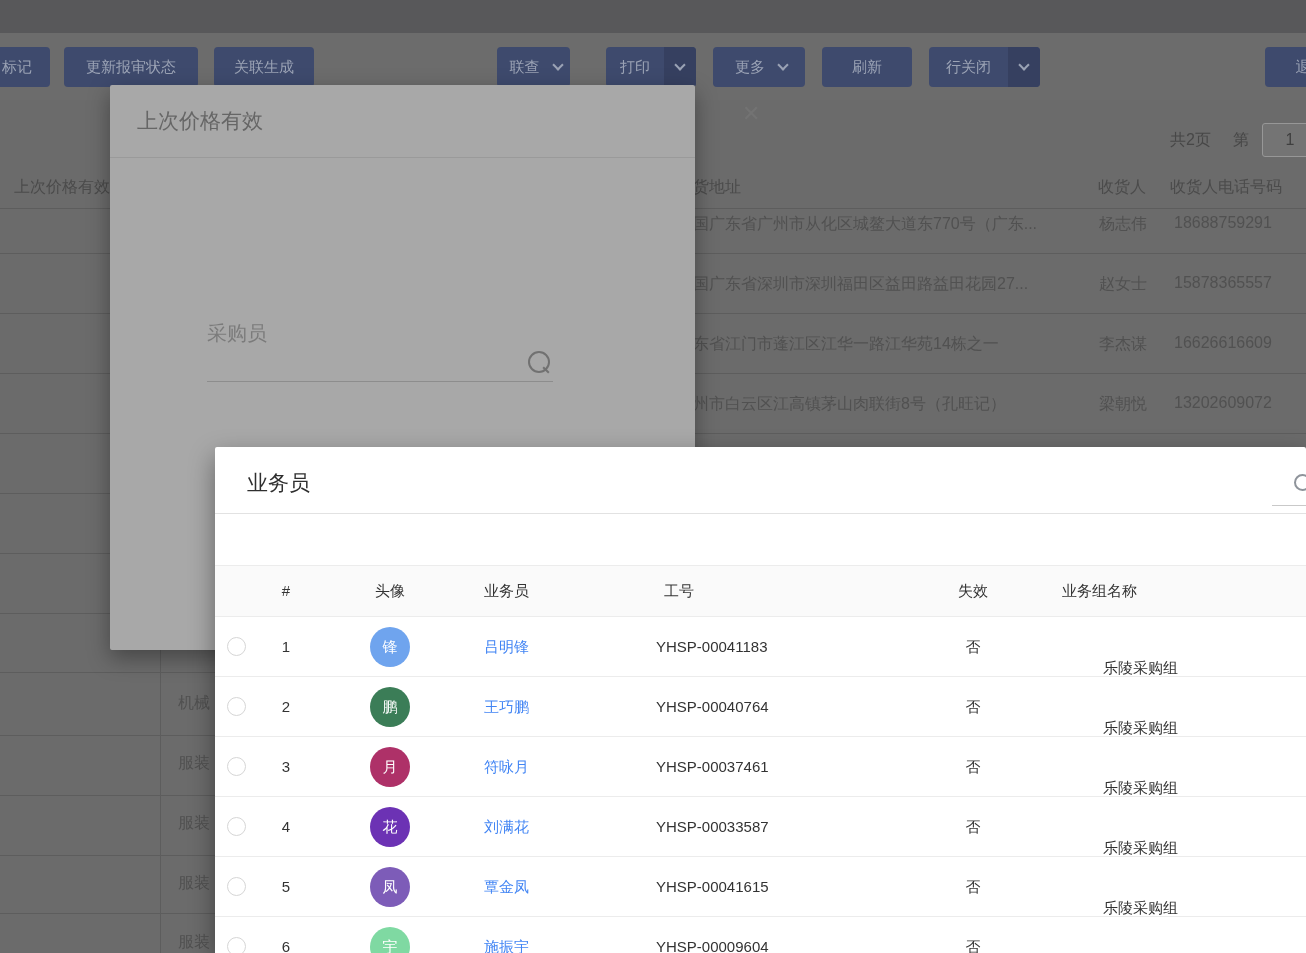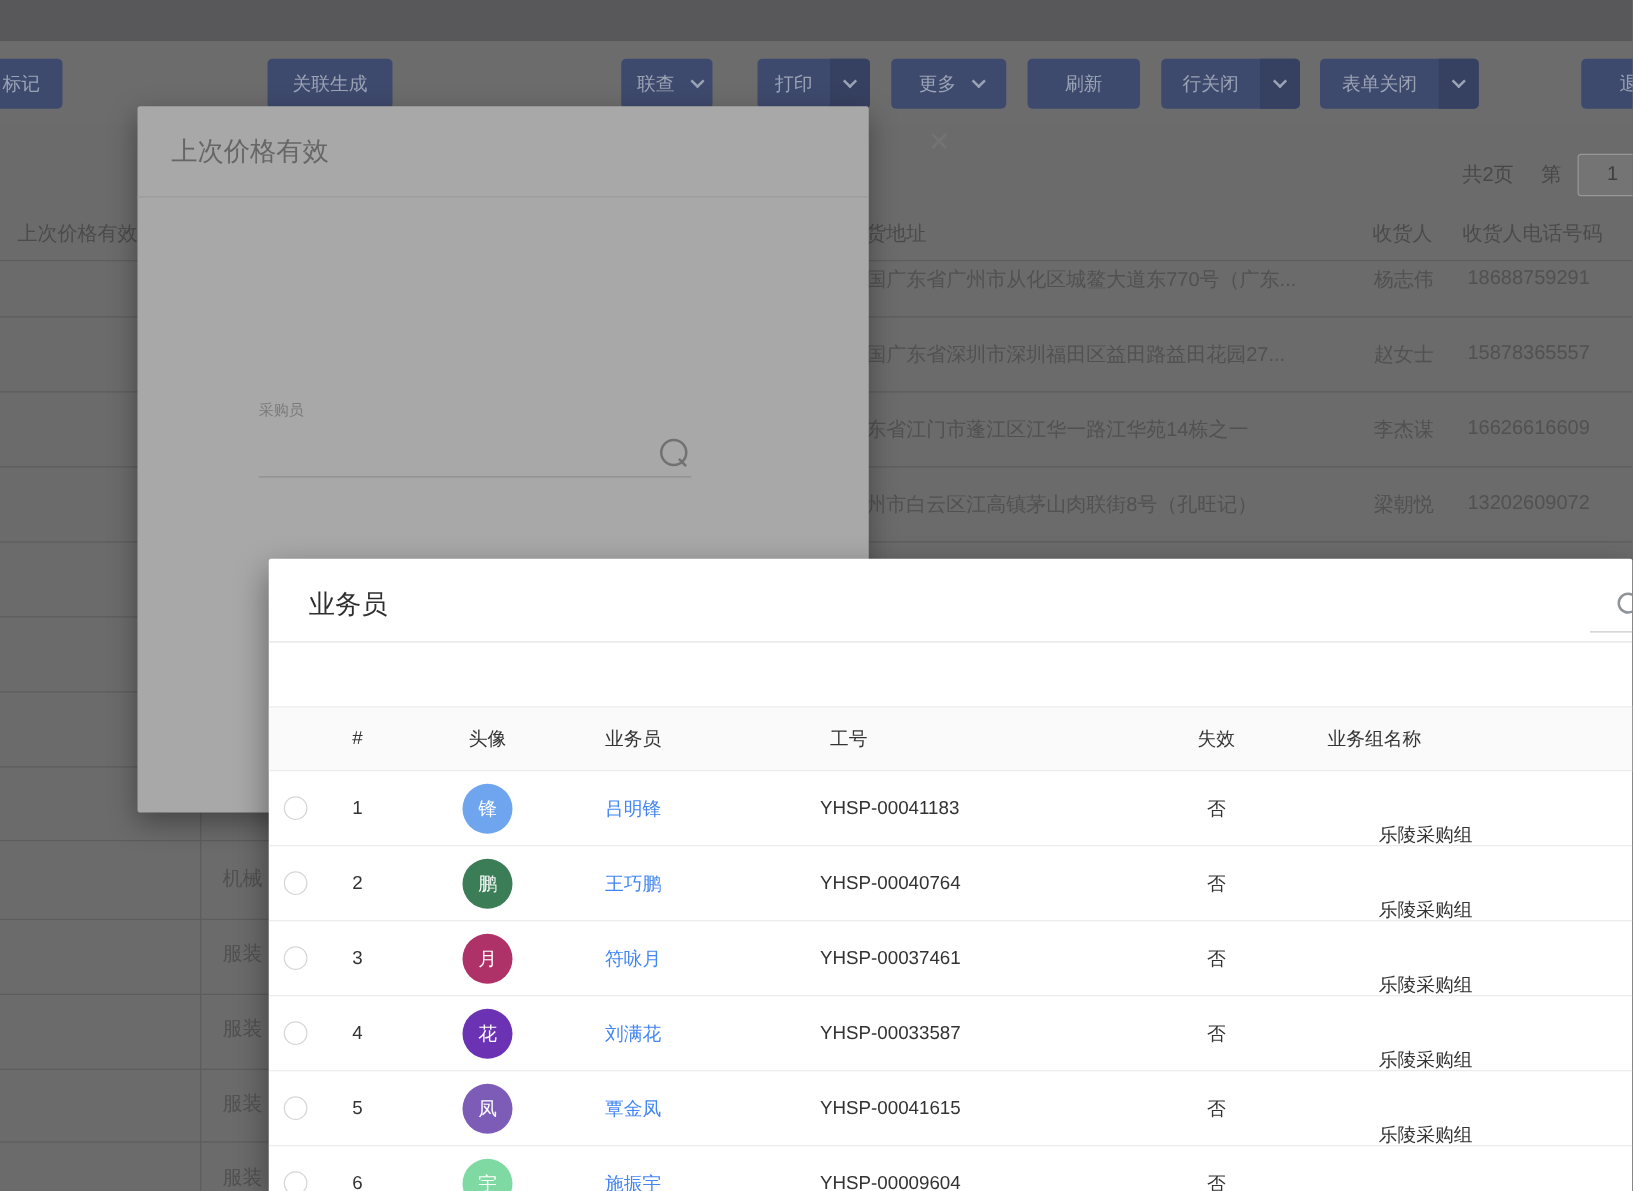--- a/index.html
+++ b/index.html
@@ -46,21 +46,21 @@
   .vline { width:1px; background:#5d5d5d; }
 
   
   .modal {
     left:110px; top:85px; width:585px; height:565px; background:#a8a8a8;
     border-radius:2px; box-shadow:0 8px 22px rgba(0,0,0,0.35); z-index:2;
   }
   .modal .mtitle { left:27px; top:22px; font-size:21px; color:#666; }
   .modal .mclose { left:632px; top:16px; font-size:22px; color:#737373; cursor:pointer; }
   .modal .mdiv   { left:0; top:72px; width:585px; height:1px; background:#9a9a9a; }
-  .modal .flabel { left:97px; top:235px; font-size:12px; color:#7b7b7b; }
+  .modal .flabel { left:97px; top:235px; font-size:20px; color:#7b7b7b; }
   .modal .funder { left:97px; top:296px; width:346px; height:1px; background:#8d8d8d; }
   .mag { width:16px; height:16px; border:2px solid #717171; border-radius:50%; }
   .mag::after {
     content:""; position:absolute; width:2px; height:8px; background:#717171;
     transform:rotate(-45deg); left:15px; top:13px;
   }
   .modal .msearch { left:418px; top:266px; width:22px; height:22px; cursor:pointer; }
 
   
   .dialog {
@@ -101,20 +101,23 @@
 </style>
 </head>
 <body>
 
 <div class="abs topstrip"></div>
 
 <div class="abs toolbar">
   <div class="tb" style="left:-16px;width:66px">
       <span class="lab">标记</span>
     </div>
+  <div class="tb" style="left:64px;width:134px">
+      <span class="lab">更新报审状态</span>
+    </div>
   <div class="tb" style="left:214px;width:100px">
       <span class="lab">关联生成</span>
     </div>
   <div class="tb" style="left:497px;width:73px">
       <span class="lab">联查</span>
       <i class="chev"></i>
     </div>
   <div class="tb split" style="left:606px;width:90px">
       <span class="main">打印</span>
       <span class="arrow">
@@ -123,26 +126,20 @@
     </div>
   <div class="tb" style="left:713px;width:92px">
       <span class="lab">更多</span>
       <i class="chev"></i>
     </div>
   <div class="tb" style="left:822px;width:90px">
       <span class="lab">刷新</span>
     </div>
   <div class="tb split" style="left:929px;width:111px">
       <span class="main">行关闭</span>
-      <span class="arrow">
-        <i class="chev"></i>
-      </span>
-    </div>
-  <div class="tb split" style="left:1056px;width:127px">
-      <span class="main">表单关闭</span>
       <span class="arrow">
         <i class="chev"></i>
       </span>
     </div>
   <div class="tb" style="left:1265px;width:91px">
       <span class="lab">退出</span>
     </div>
 </div>
 
 <span class="abs pag" style="left:1170px;top:130px">共2页</span>

